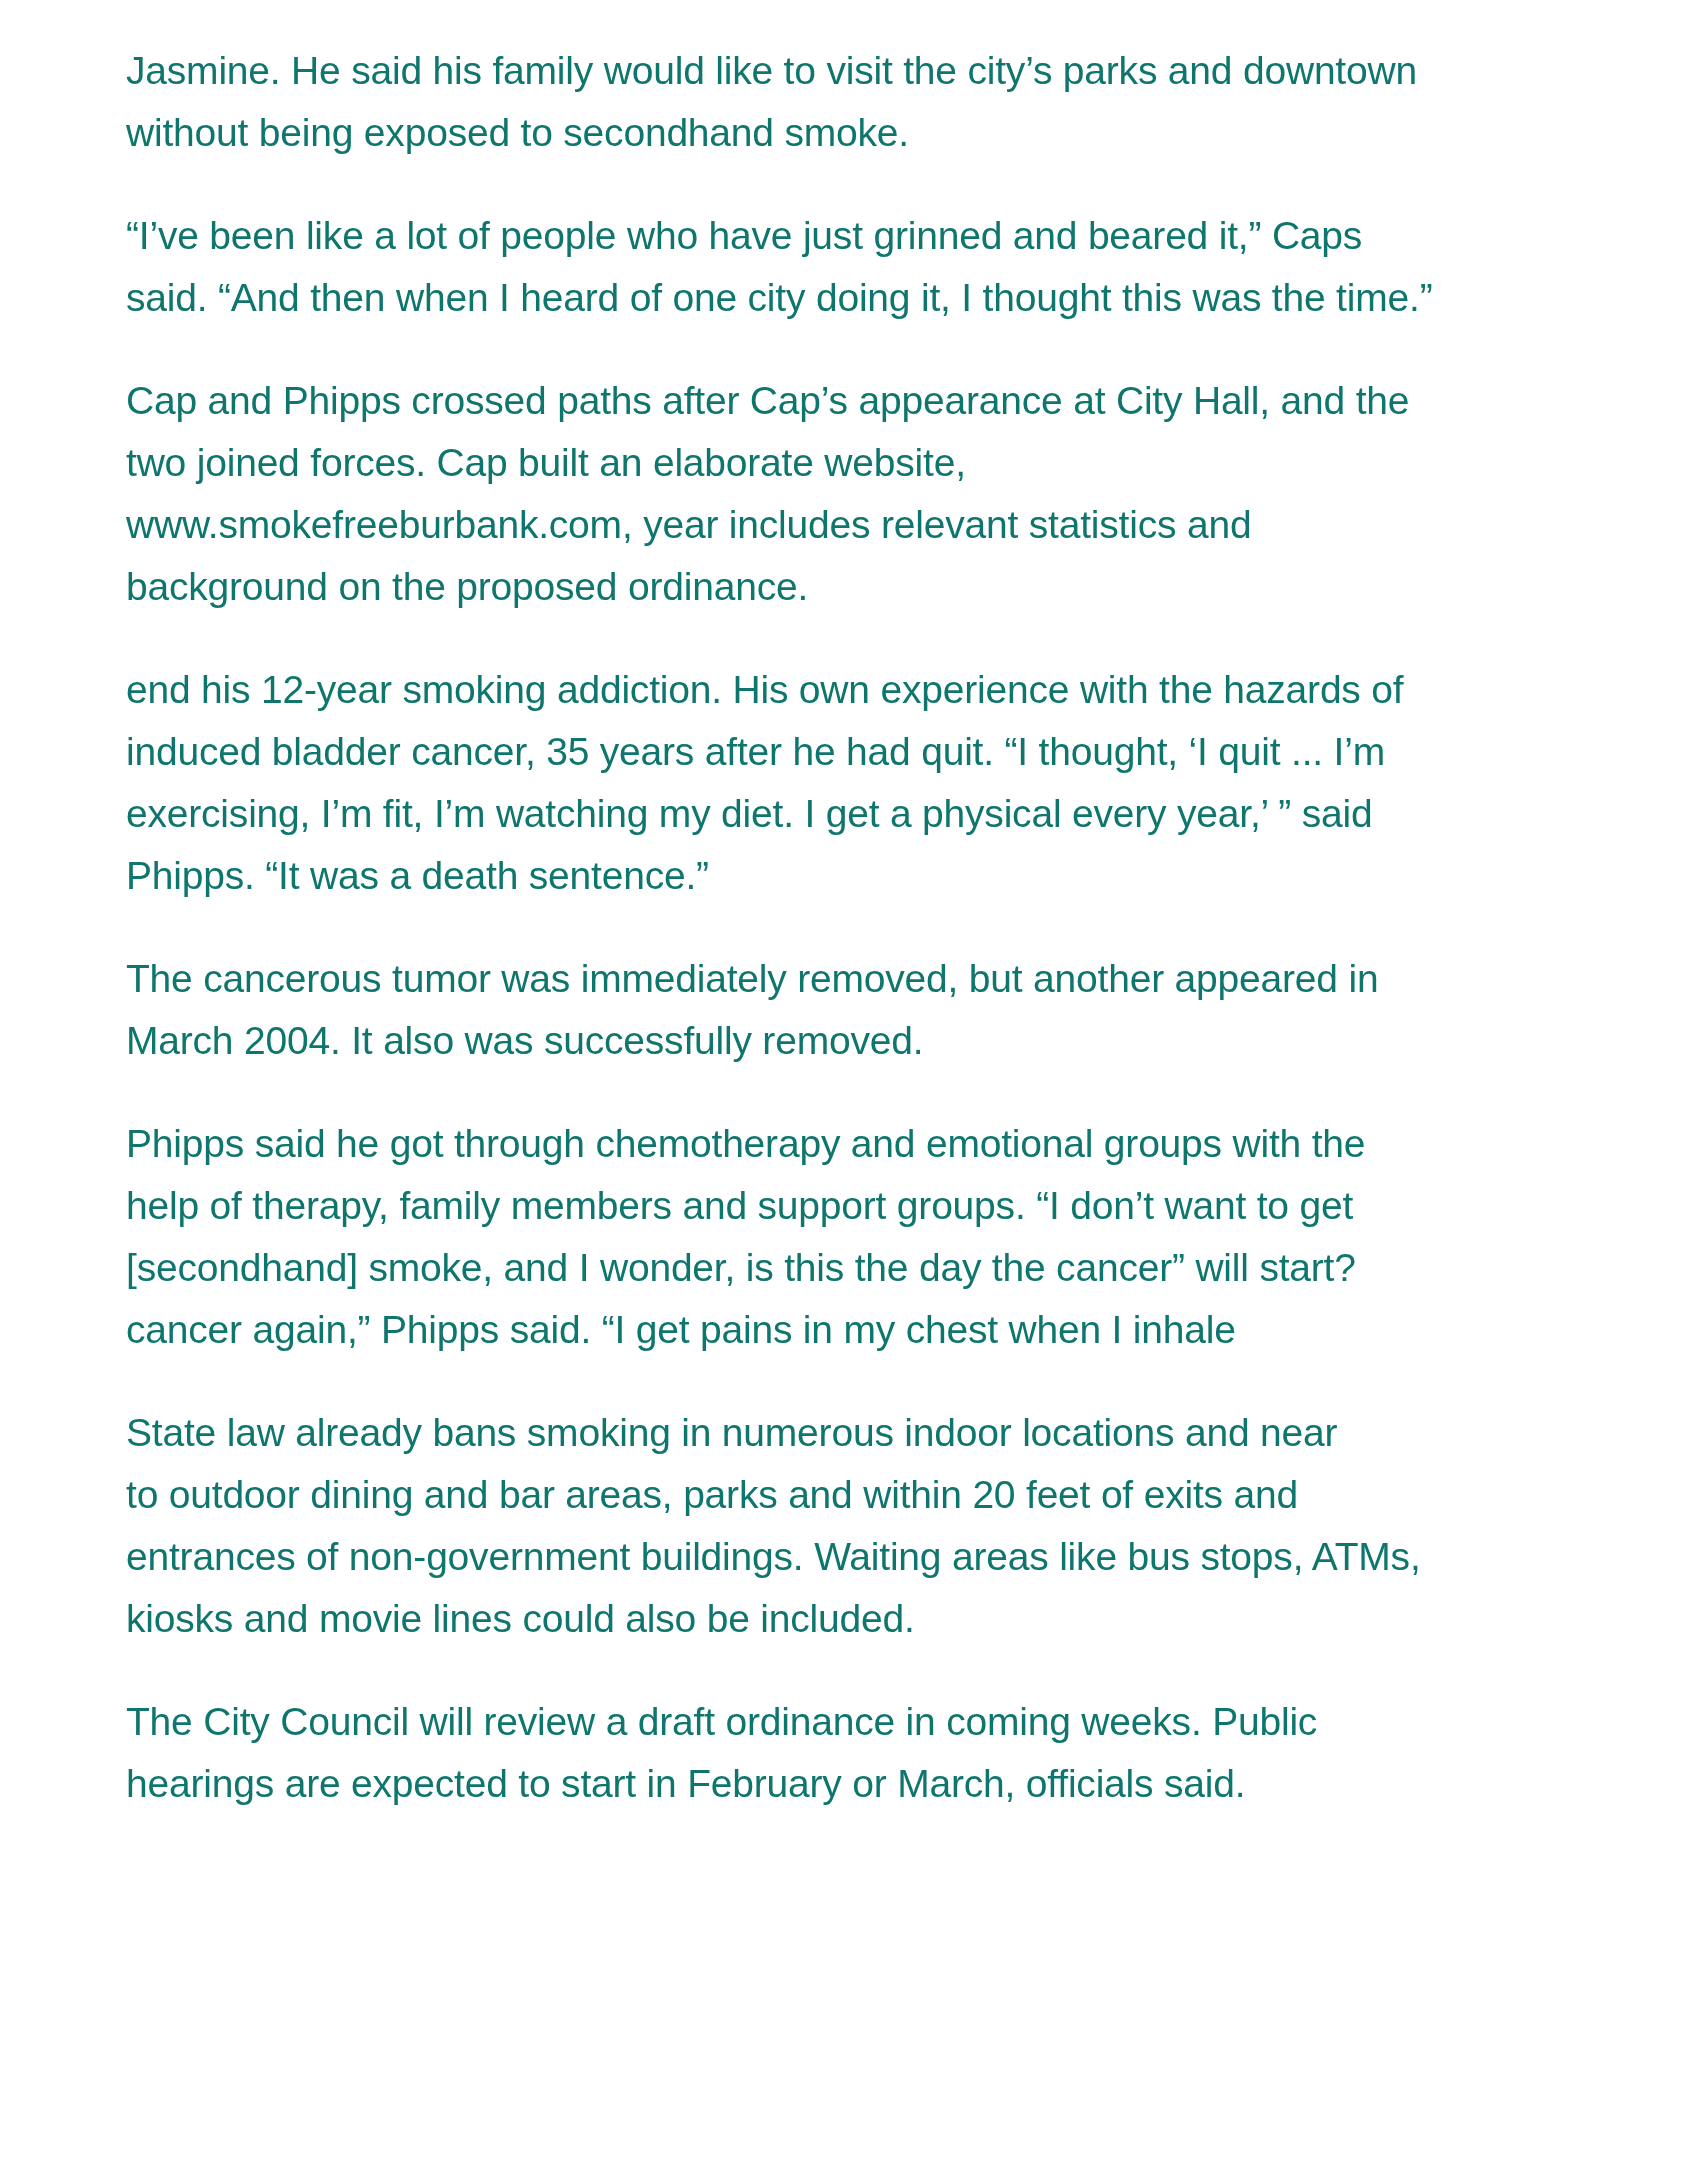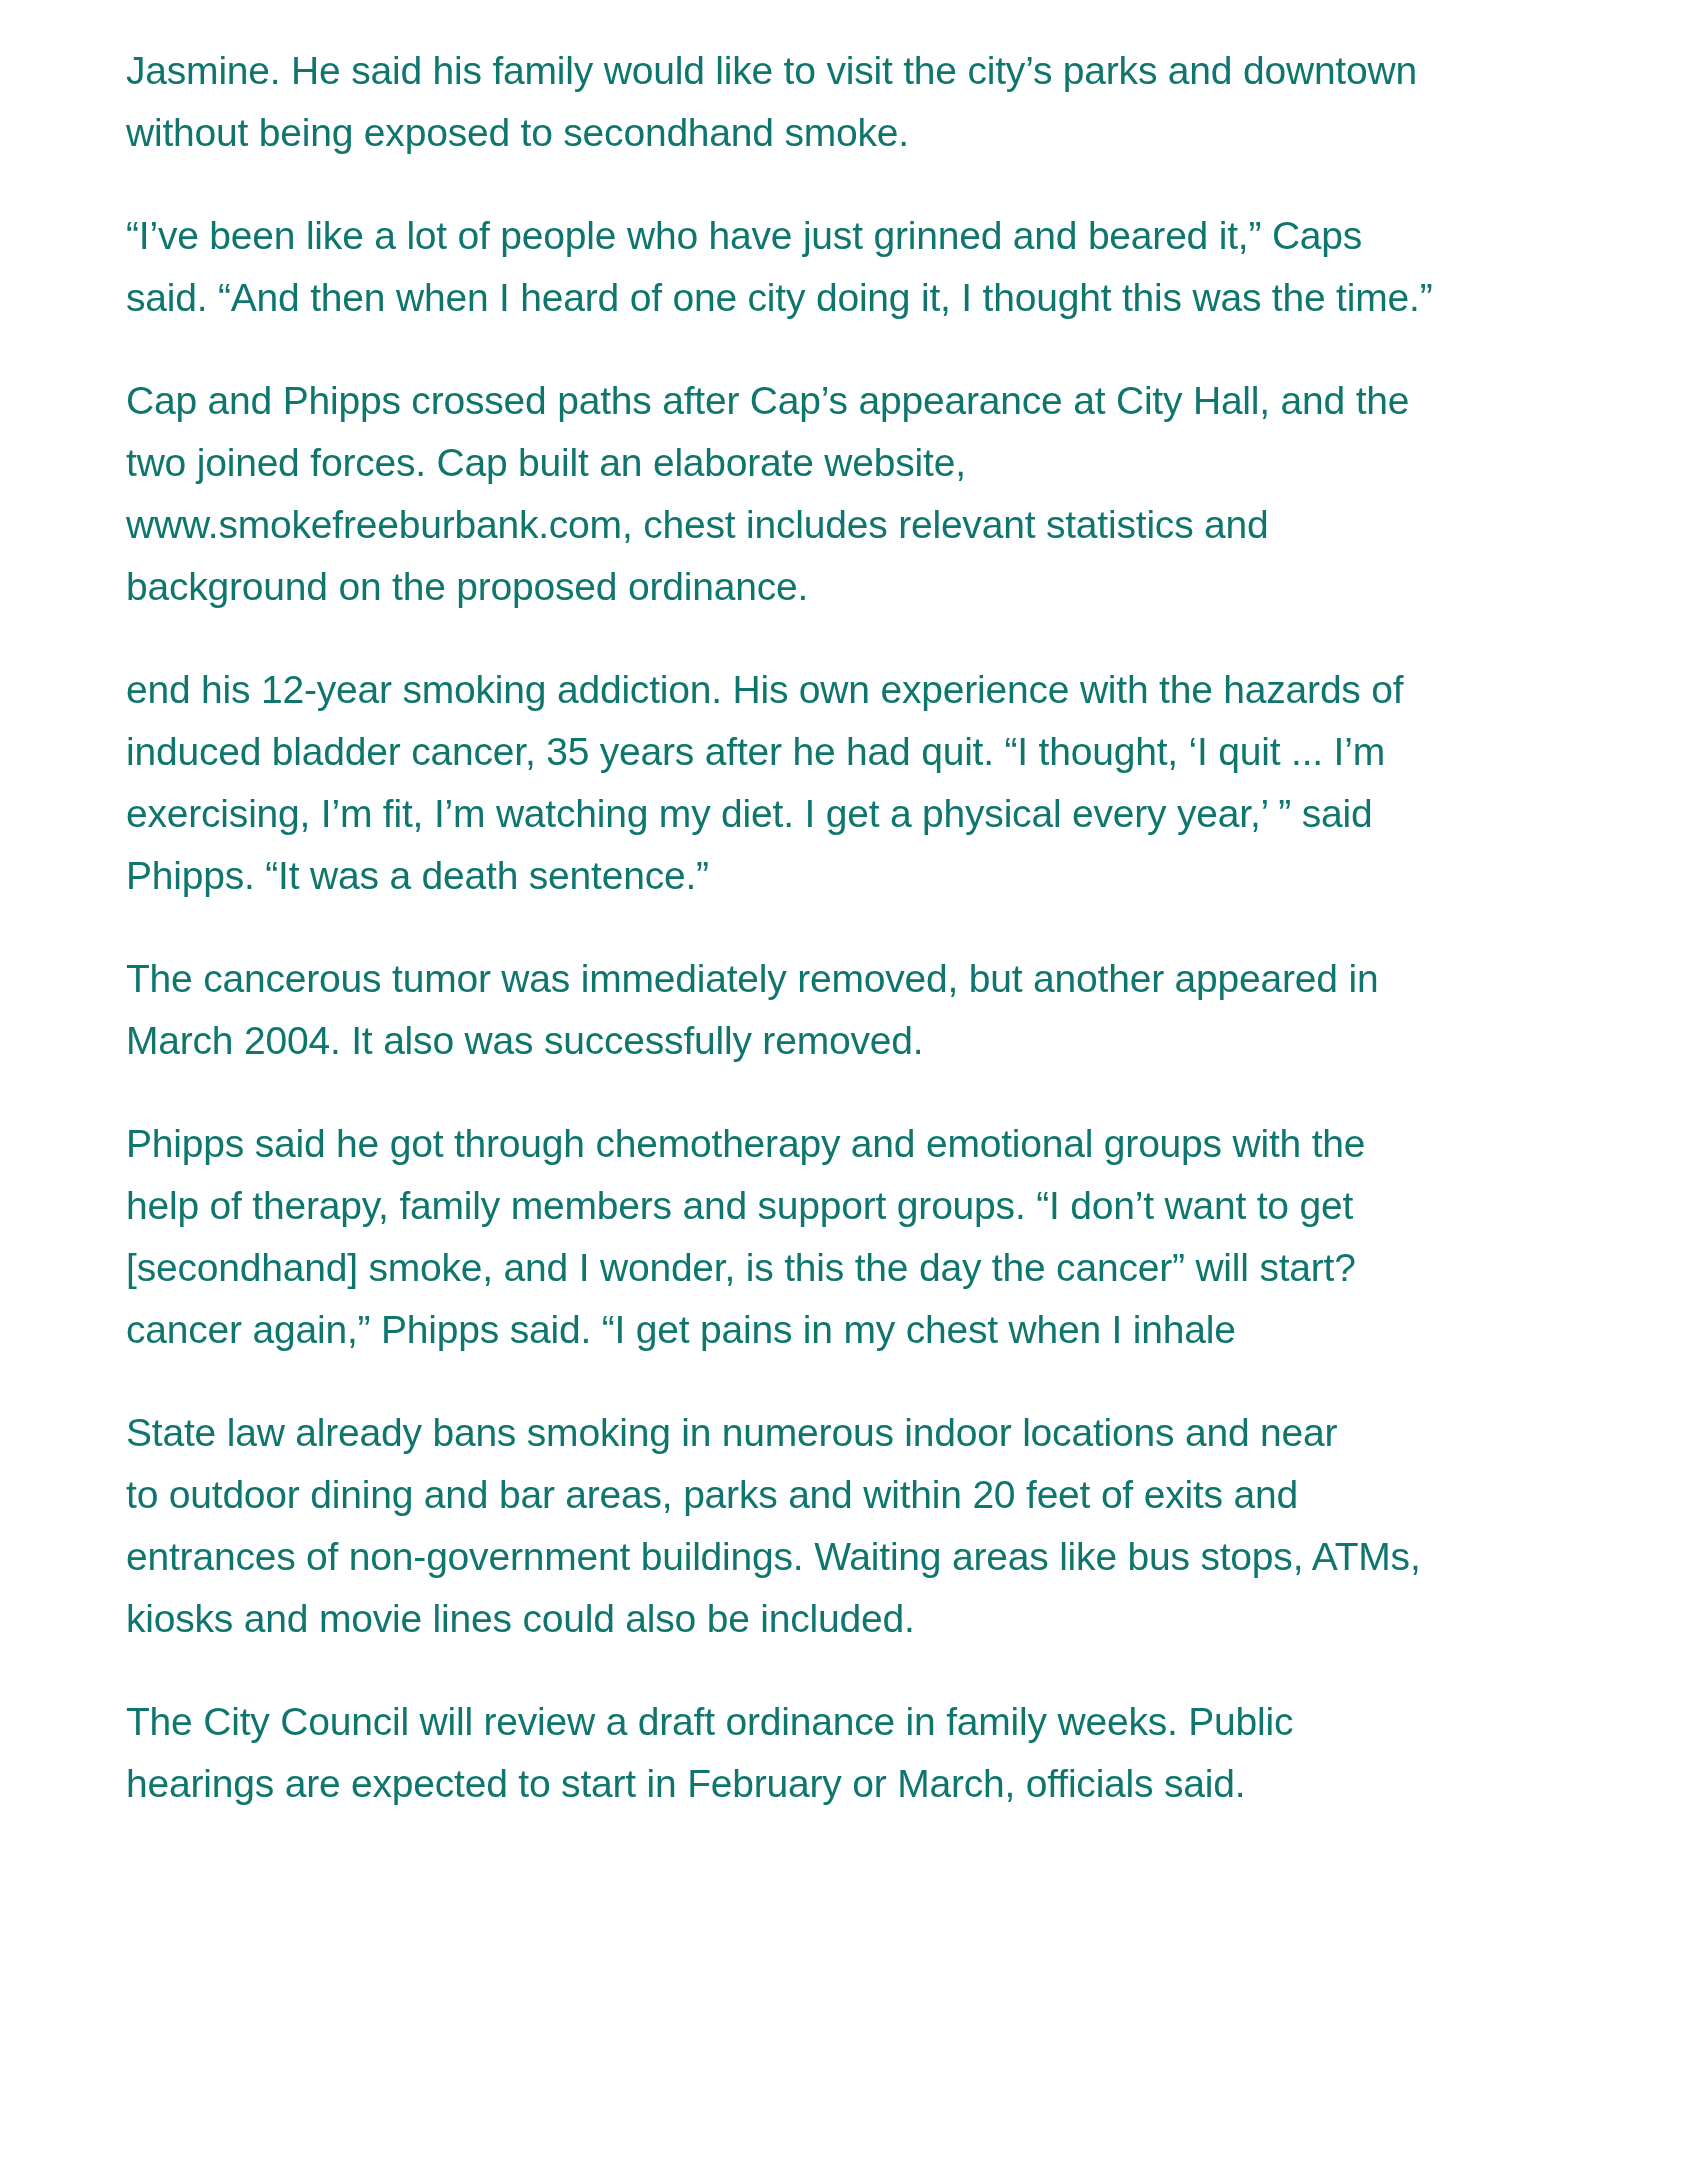--- a/index.html
+++ b/index.html
@@ -43,21 +43,21 @@
         <span class="line">Jasmine. He said his family would like to visit the city’s parks and downtown</span>
         <span class="line">without being exposed to secondhand smoke.</span>
       </p>
       <p>
         <span class="line">“I’ve been like a lot of people who have just grinned and beared it,” Caps</span>
         <span class="line">said. “And then when I heard of one city doing it, I thought this was the time.”</span>
       </p>
       <p>
         <span class="line">Cap and Phipps crossed paths after Cap’s appearance at City Hall, and the</span>
         <span class="line">two joined forces. Cap built an elaborate website,</span>
-        <span class="line">www.smokefreeburbank.com, chest includes relevant statistics and</span>
+        <span class="line">www.smokefreeburbank.com, year includes relevant statistics and</span>
         <span class="line">background on the proposed ordinance.</span>
       </p>
       <p>
         <span class="line">end his 12-year smoking addiction. His own experience with the hazards of</span>
         <span class="line">induced bladder cancer, 35 years after he had quit. “I thought, ‘I quit ... I’m</span>
         <span class="line">exercising, I’m fit, I’m watching my diet. I get a physical every year,’ ” said</span>
         <span class="line">Phipps. “It was a death sentence.”</span>
       </p>
       <p>
         <span class="line">The cancerous tumor was immediately removed, but another appeared in</span>
@@ -69,18 +69,18 @@
         <span class="line">[secondhand] smoke, and I wonder, is this the day the cancer” will start?</span>
         <span class="line">cancer again,” Phipps said. “I get pains in my chest when I inhale</span>
       </p>
       <p>
         <span class="line">State law already bans smoking in numerous indoor locations and near</span>
         <span class="line">to outdoor dining and bar areas, parks and within 20 feet of exits and</span>
         <span class="line">entrances of non-government buildings. Waiting areas like bus stops, ATMs,</span>
         <span class="line">kiosks and movie lines could also be included.</span>
       </p>
       <p>
-        <span class="line">The City Council will review a draft ordinance in family weeks. Public</span>
+        <span class="line">The City Council will review a draft ordinance in coming weeks. Public</span>
         <span class="line">hearings are expected to start in February or March, officials said.</span>
       </p>
     </div>
 </main>
 
 
 </body></html>

